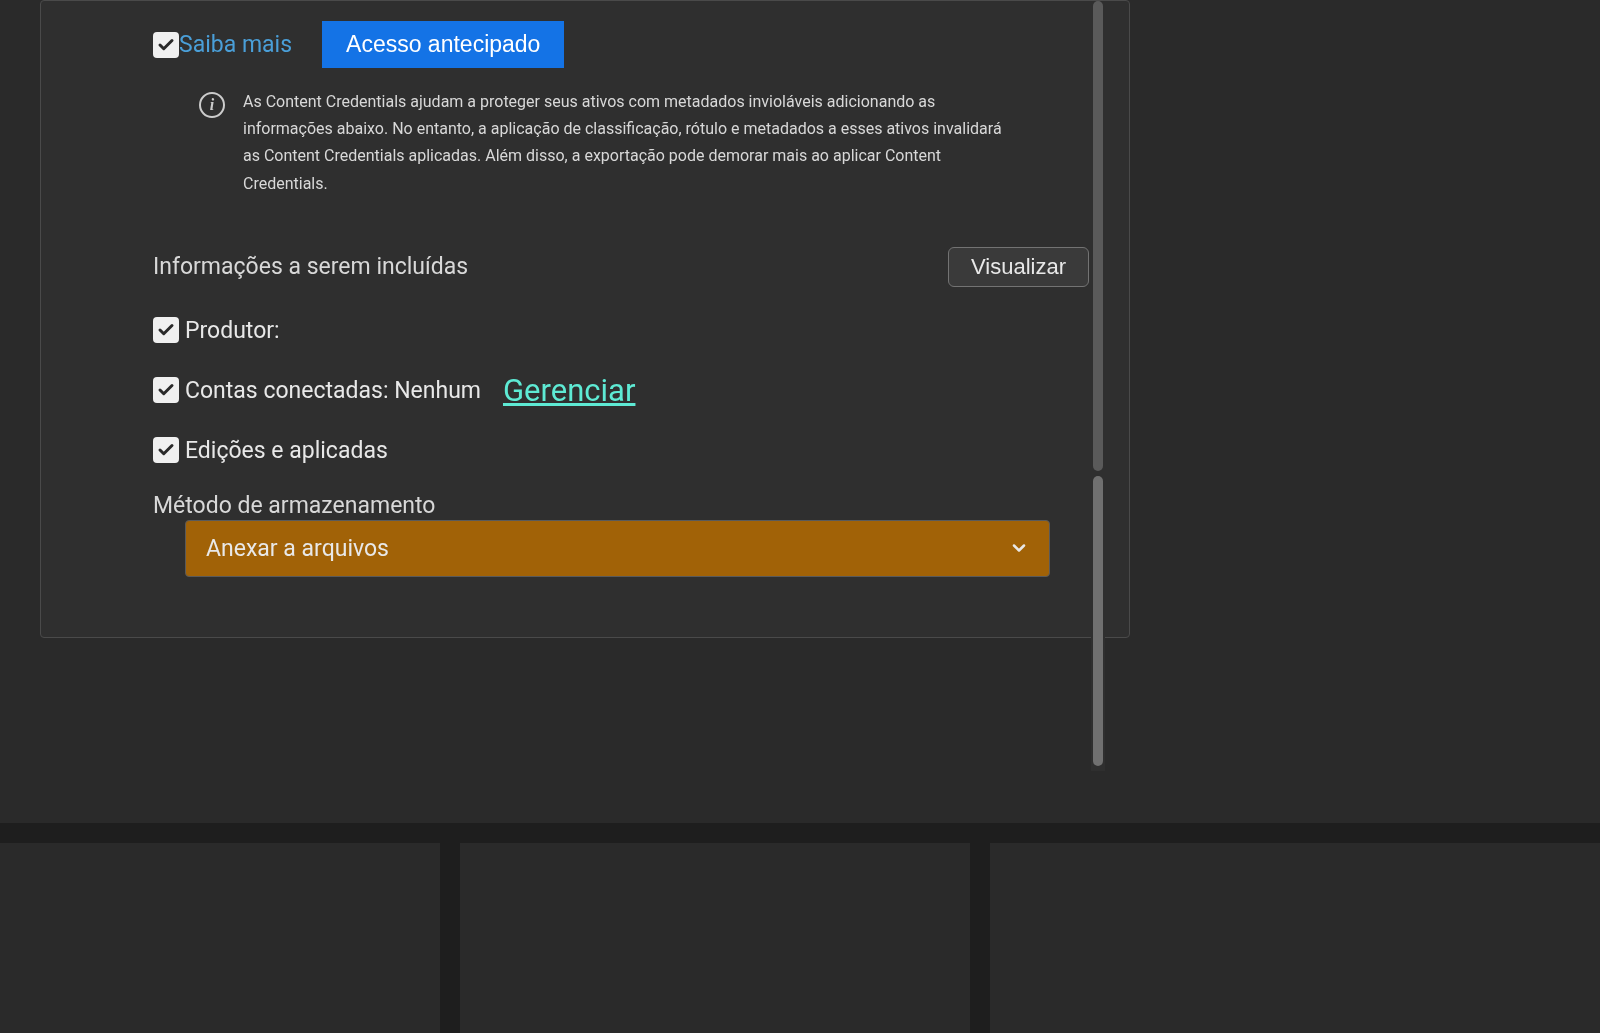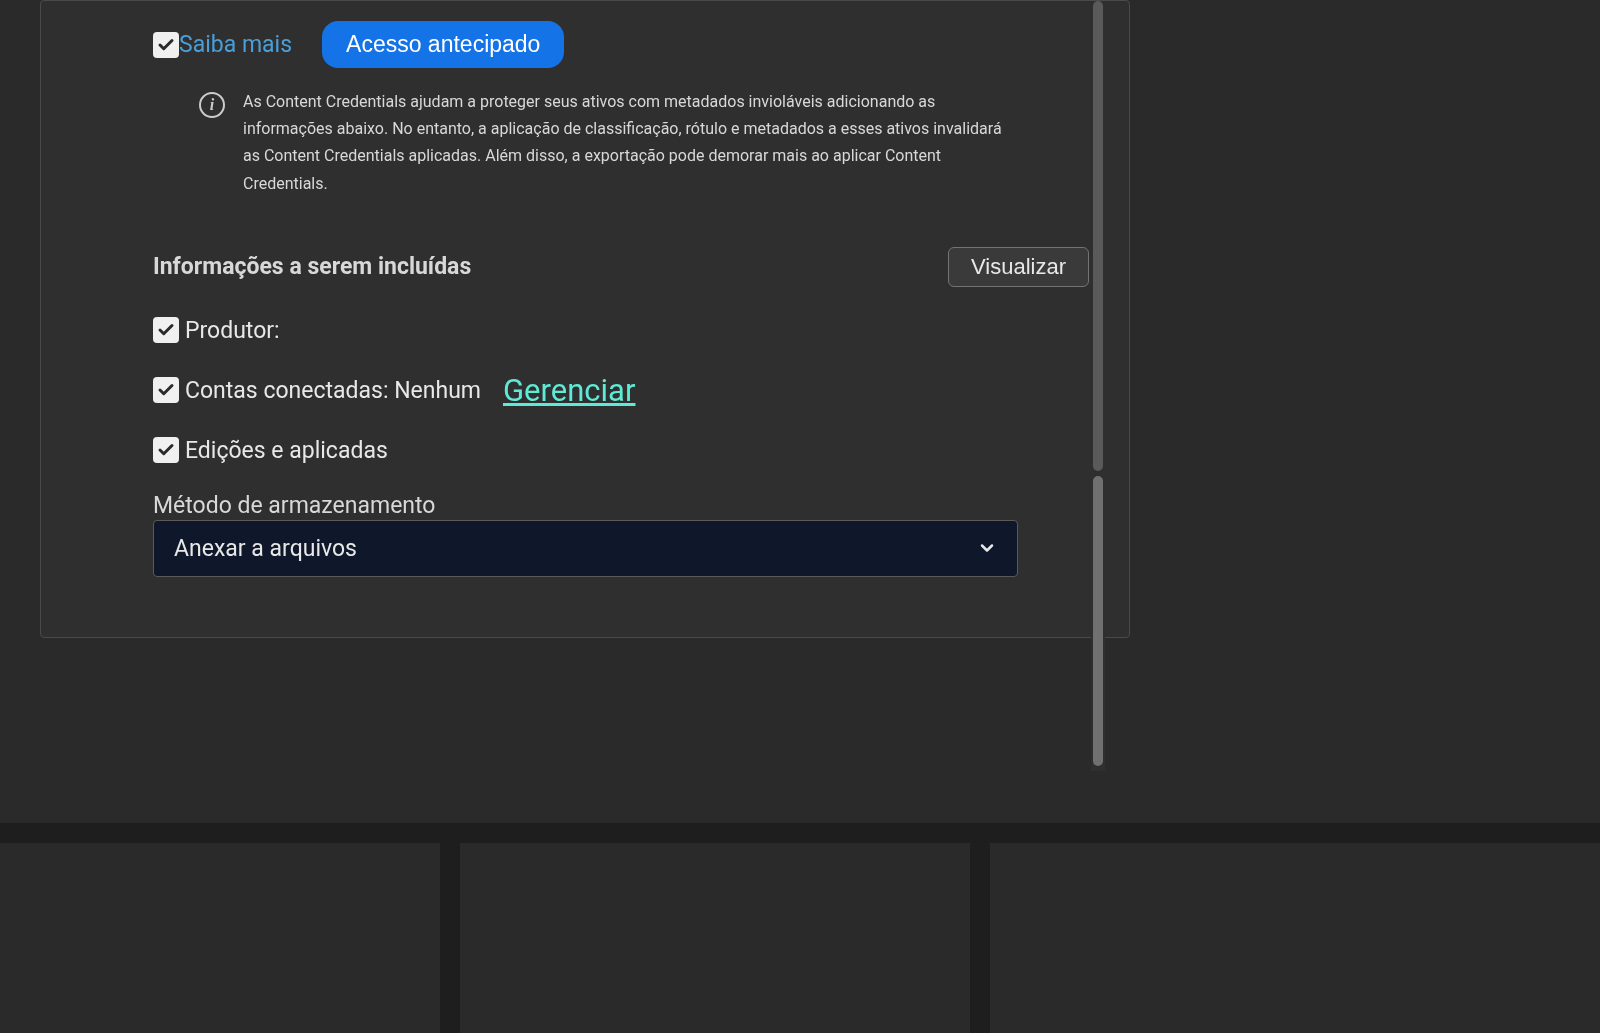--- a/index.html
+++ b/index.html
@@ -113,21 +113,21 @@
       font-size: 23px;
       margin-right: 30px;
       cursor: pointer;
     }
     .early-access-button {
       background: #1473e6;
       color: #ffffff;
       font-size: 23px;
       padding: 10px 24px;
       border: none;
-      border-radius: 16px;
+      border-radius: 0;
       cursor: pointer;
     }
     .info-row {
       display: flex;
       margin-left: 118px;
       margin-bottom: 50px;
       gap: 18px;
     }
     .info-icon-wrap {
       flex-shrink: 0;
@@ -156,21 +156,20 @@
     .include-header-row {
       display: flex;
       align-items: center;
       justify-content: space-between;
       margin-left: 72px;
       margin-bottom: 30px;
     }
     .include-header {
       font-size: 23px;
       color: #d8d8d8;
-      font-weight: bold;
     }
     .visualize-button {
       background: #3a3a3a;
       border: 1px solid #737373;
       color: #e8e8e8;
       font-size: 22px;
       padding: 6px 22px;
       border-radius: 6px;
       cursor: pointer;
     }
@@ -194,22 +193,22 @@
       padding-right: 8px;
     }
     .storage-label {
       font-size: 23px;
       color: #d8d8d8;
       margin-left: 72px;
       margin-bottom: 1px;
       margin-top: 10px;
     }
     .dropdown {
-      margin-left: 72px;
-      background: #0f172a;
+      margin-left: 104px;
+      background: #a16207;
       border: 1px solid #5a5a5a;
       border-radius: 4px;
       padding: 14px 20px;
       display: flex;
       align-items: center;
       justify-content: space-between;
       cursor: pointer;
       width: 865px;
     }
     .dropdown-value {

